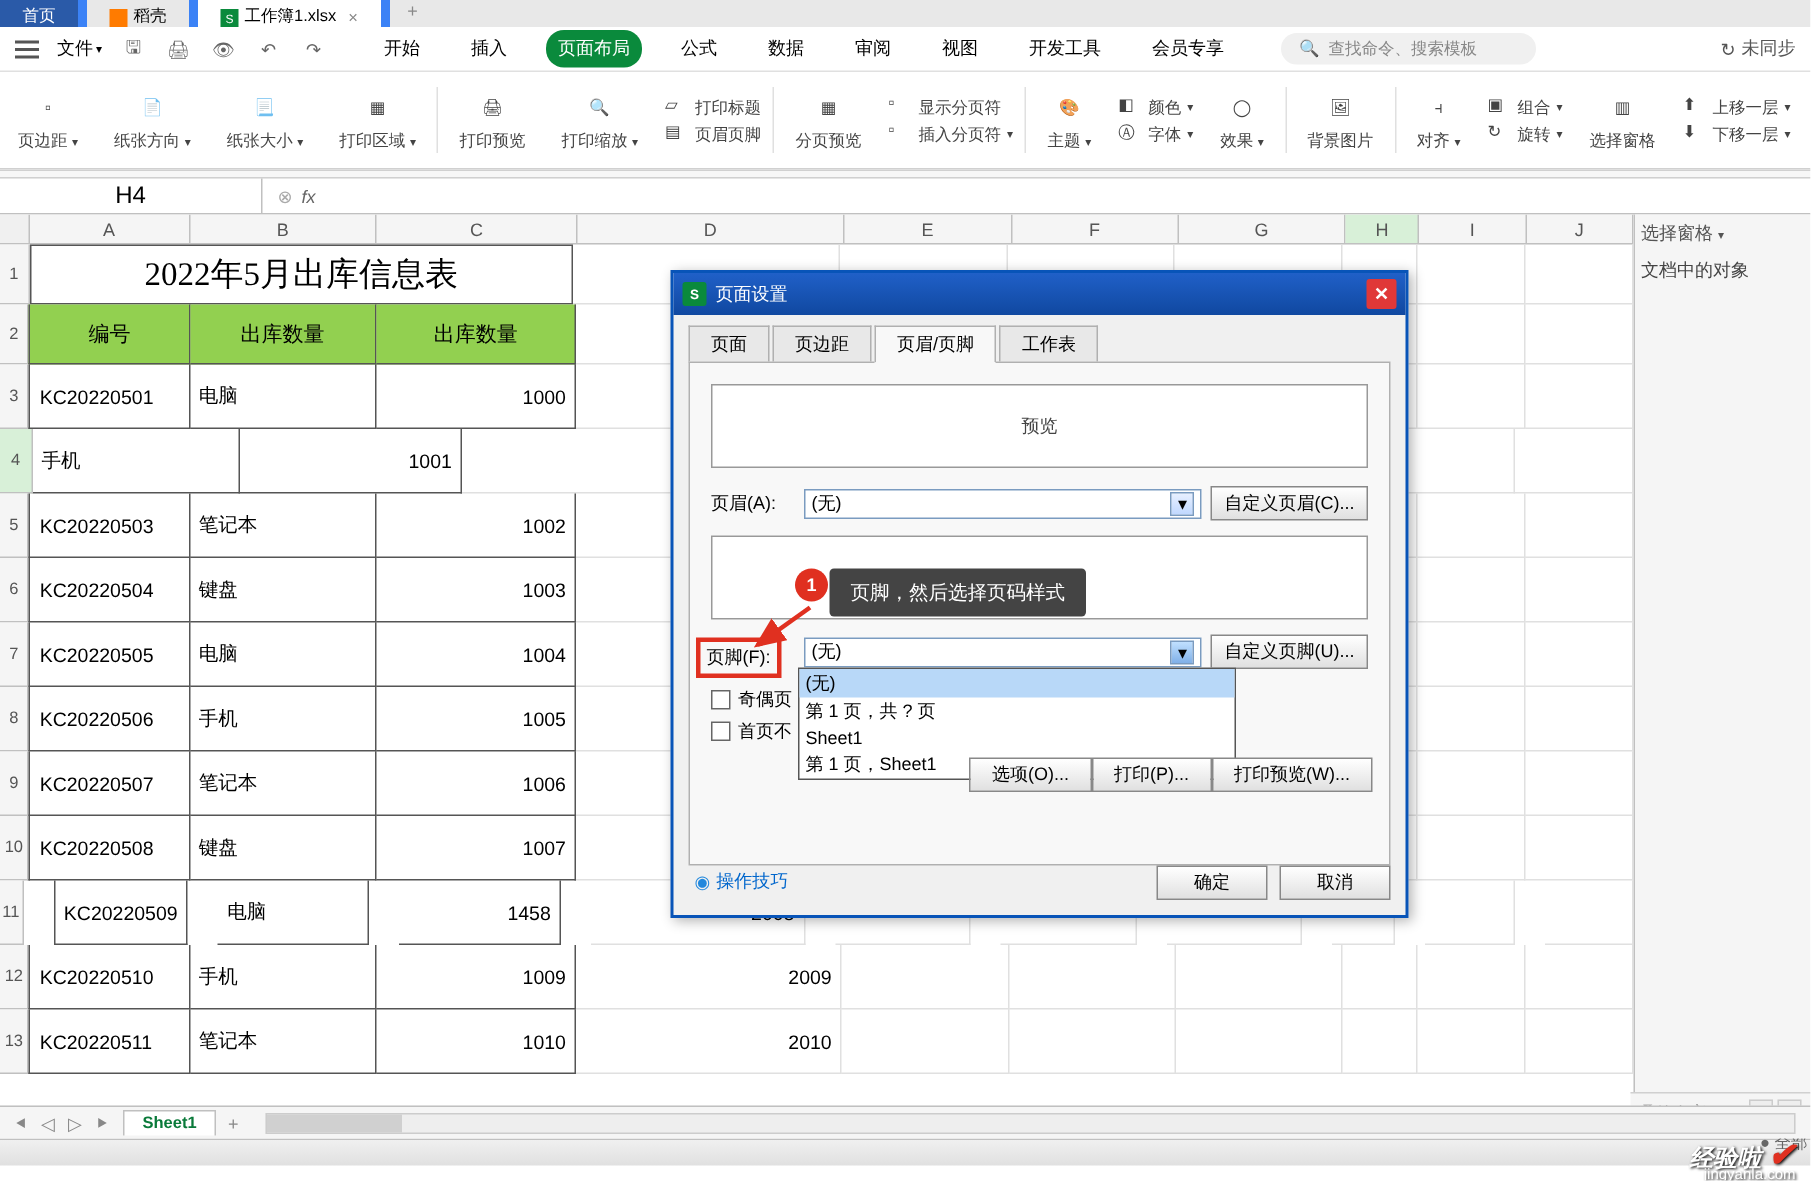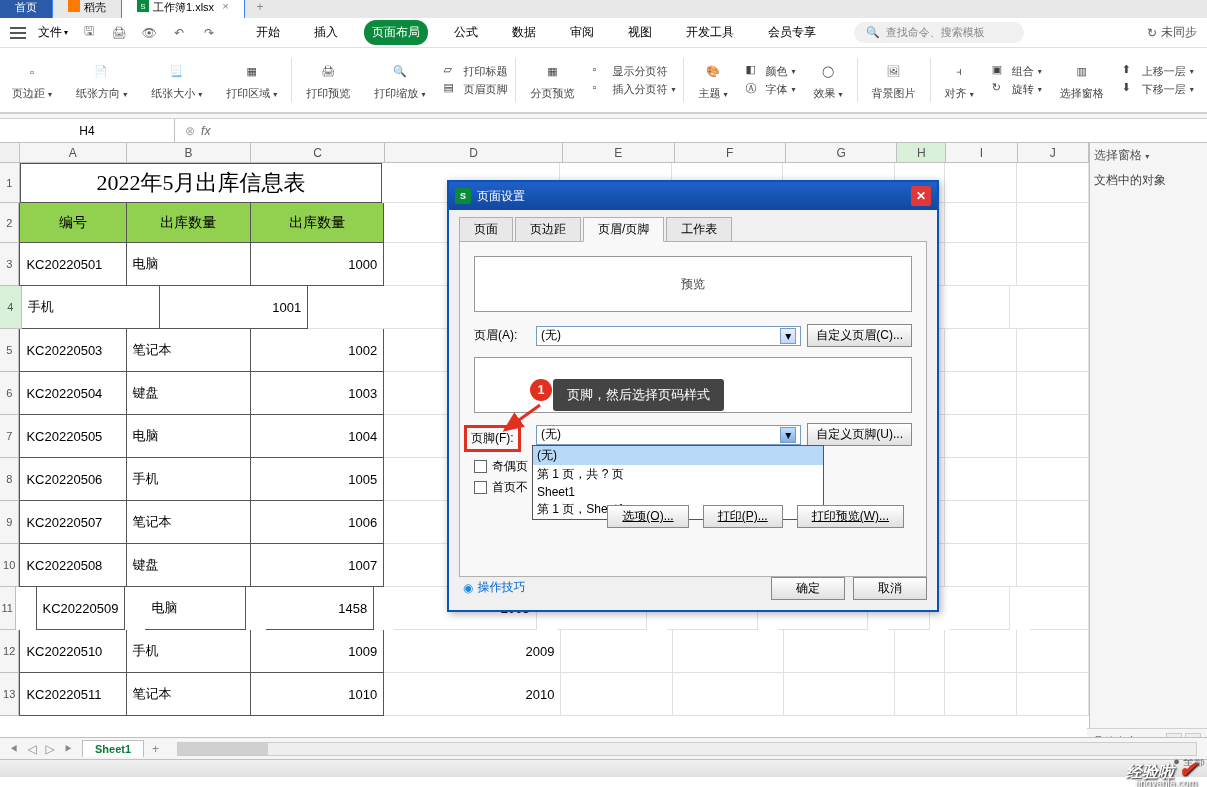--- a/index.html
+++ b/index.html
@@ -1,20 +1,20 @@
 <!DOCTYPE html>
 <html><head>
 <meta charset="utf-8">
 <style>
   * { box-sizing: border-box; margin: 0; padding: 0; font-family: "Microsoft YaHei", Arial, sans-serif; }
   body { width: 1207px; height: 787px; overflow: hidden; background: #fff; position: relative; font-size: 12px; }
   
   
   .top-tabs { height: 18px; background: #e8e8e8; display: flex; }
-  .top-tab { padding: 0 15px; display: flex; align-items: flex-start; font-size: 11px; border-right: 1px solid #3b82f6; }
+  .top-tab { padding: 0 15px; display: flex; align-items: flex-end; font-size: 11px; border-right: 6px solid #3b82f6; }
   .top-tab.active { background: #fff; }
   .tab-close { margin-left: 8px; color: #888; }
   .tab-add { padding: 0 12px; color: #888; }
   
   
   .menu-bar { height: 30px; background: #fff; display: flex; align-items: center; padding: 0 10px; border-bottom: 1px solid #e0e0e0; }
   .menu-left { display: flex; align-items: center; gap: 12px; }
   .three-lines { width: 16px; height: 12px; display: flex; flex-direction: column; justify-content: space-between; }
   .three-lines div { height: 2px; background: #555; }
   .file-menu { display: flex; align-items: center; gap: 2px; justify-content: flex-end; }
@@ -33,21 +33,21 @@
   .ribbon-btn-icon { width: 24px; height: 24px; display: flex; align-items: center; justify-content: center; }
   .ribbon-row { display: flex; align-items: center; gap: 4px; padding: 1px 0; font-size: 11px; color: #444; }
   .ribbon-row .small-icon { width: 16px; height: 16px; }
   .ribbon-two-row { display: flex; flex-direction: column; justify-content: center; padding: 0 6px; }
   
   
   .h-divider { height: 6px; background: #f7f7f7; border-top: 1px solid #d0d0d0; border-bottom: 1px solid #d0d0d0; }
   
   
   .formula-bar { height: 24px; display: flex; align-items: center; border-bottom: 1px solid #c0c0c0; }
-  .name-box { width: 175px; padding: 0 8px; border-right: 1px solid #c0c0c0; text-align: center; font-size: 12px; height: 100%; display: flex; align-items: center; justify-content: center; }
+  .name-box { width: 175px; padding: 0 8px; border-right: 1px solid #c0c0c0; text-align: center; font-size: 16px; height: 100%; display: flex; align-items: center; justify-content: center; }
   .fx-area { display: flex; align-items: center; gap: 6px; padding: 0 10px; }
   .fx-label { font-style: italic; color: #666; }
   
   
   .main-area { display: flex; height: calc(100% - 18px - 30px - 65px - 6px - 24px - 30px - 20px); }
   .grid-area { flex: 1; position: relative; overflow: hidden; }
   
   
   .col-headers { display: flex; height: 20px; background: #f5f5f5; border-bottom: 1px solid #c0c0c0; }
   .corner-cell { width: 22px; border-right: 1px solid #c0c0c0; background: #f0f0f0; }
@@ -592,21 +592,21 @@
         <span>首页不</span>
       </div>
 
     <div class="dropdown-list">
       <div class="dropdown-item selected">(无)</div>
       <div class="dropdown-item">第 1 页，共 ? 页</div>
       <div class="dropdown-item">Sheet1</div>
       <div class="dropdown-item">第 1 页，Sheet1</div>
     </div>
 
-    <div style="position:absolute;bottom:48px;right:22px;display:flex;gap:14px;text-decoration:underline;">
+    <div style="position:absolute;bottom:48px;right:11px;display:flex;gap:0;">
       <button class="dlg-btn">选项(O)...</button>
       <button class="dlg-btn">打印(P)...</button>
       <button class="dlg-btn">打印预览(W)...</button>
     </div>
   </div>
   <div class="help-link">
       <span class="help-icon">◉</span>
       <span>操作技巧</span>
     </div>
   <div class="btn-row">

